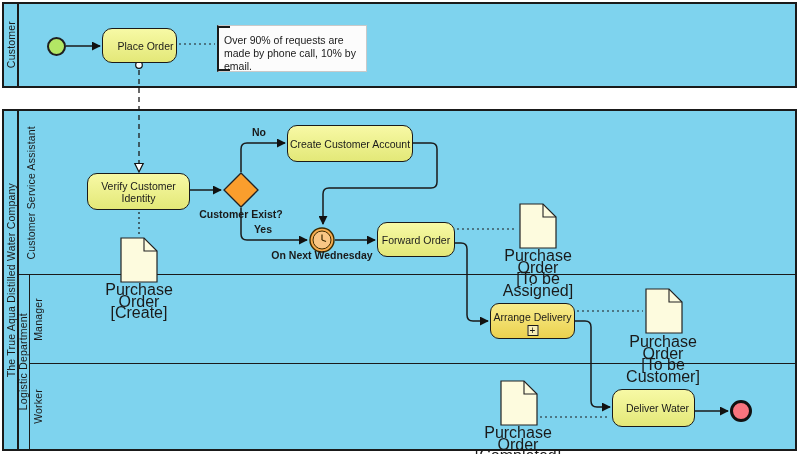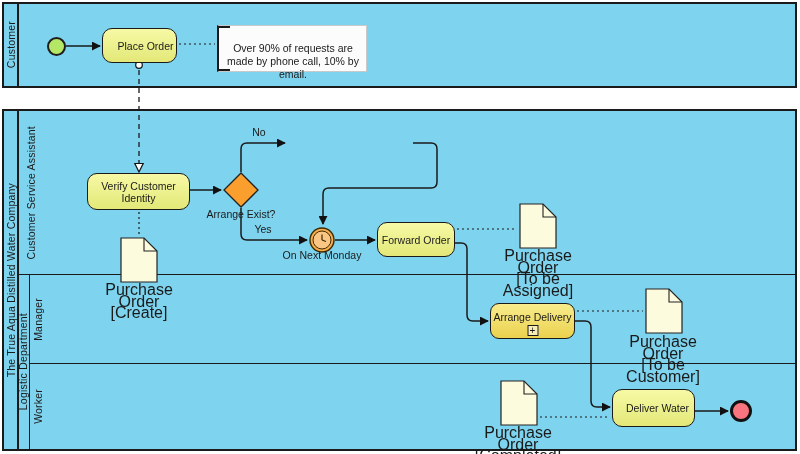--- a/index.html
+++ b/index.html
@@ -47,26 +47,26 @@
     width:11px;height:11px;box-sizing:border-box;border:1px solid var(--line,#1a1a1a);
     background:rgba(255,255,255,.55);font-size:10px;line-height:9px;text-align:center;
   }
   .event{position:absolute;box-sizing:border-box;border-radius:50%;}
   .event.start{background:var(--start-fill,#B3E765);border:2px solid #1f1f1f;}
   .event.end{background:var(--end-fill,#F8747E);border:3px solid #111;}
   .gateway-box,.timer-box,.doc{position:absolute;}
   .gateway-shape{fill:var(--gateway-fill,#FA9E2D);stroke:#222;stroke-width:1.3;}
   .doc-shape{fill:var(--document-fill,#FDFBDE);stroke:#222;stroke-width:1.2;}
   .doc-fold{fill:none;stroke:#222;stroke-width:1.1;}
-  .flow-label{position:absolute;font-size:10.5px;text-align:center;line-height:11px;}
+  .flow-label{position:absolute;font-size:10.5px;text-align:center;line-height:11px;font-weight:bold;}
   .doc-label{position:absolute;font-size:16px;text-align:center;line-height:11.5px;}
   .annotation{
     position:absolute;box-sizing:border-box;background:#FCFCFC;
     border:1px solid #C9C9C9;border-left:2px solid var(--line,#1a1a1a);
-    font-size:10.5px;line-height:13px;padding:16px 4px 3px 5px;text-align:center;
+    font-size:10.5px;line-height:13px;padding:8px 4px 3px 5px;text-align:left;
   }
   .annotation::before,.annotation::after{
     content:"";position:absolute;left:0;width:11px;height:2px;background:var(--line,#1a1a1a);
   }
   .annotation::before{top:0;}
   .annotation::after{bottom:0;}
 </style>
 </head>
 <body>
 
@@ -141,34 +141,37 @@
   </div>
 
   <div class="task" style="left:87px;top:173px;width:103px;height:37px;">
     <span>Verify Customer Identity</span>
   </div>
   <div class="gateway-box" style="left:223px;top:172px;width:36px;height:36px;">
     <svg width="36" height="36">
       <polygon class="gateway-shape" points="18,1 35,18 18,35 1,18"></polygon>
     </svg>
   </div>
-  <div class="flow-label" style="left:194px;top:209px;width:94px;">Arrange Exist?</div>
+  <div class="flow-label" style="left:194px;top:209px;width:94px;">Customer Exist?</div>
   <div class="flow-label" style="left:246px;top:127px;width:26px;">No</div>
   <div class="flow-label" style="left:249px;top:224px;width:28px;">Yes</div>
+  <div class="task nowrap" style="left:287px;top:125px;width:126px;height:37px;">
+    <span>Create Customer Account</span>
+  </div>
   <div class="timer-box" style="left:309px;top:227px;width:26px;height:26px;">
     <svg width="26" height="26">
       <circle cx="13" cy="13" r="12" fill="var(--timer-fill,#F6AC4F)" stroke="#3D2B00" stroke-width="1.4"></circle>
       <circle cx="13" cy="13" r="9" fill="var(--timer-inner-fill,#F9C685)" stroke="#3D2B00" stroke-width="1"></circle>
       <g stroke="#3D2B00" stroke-width="1.2">
         <path d="M13,13 L13,7.5"></path>
         <path d="M13,13 L17,14.5"></path>
       </g>
     </svg>
   </div>
-  <div class="flow-label" style="left:268px;top:250px;width:108px;">On Next Monday</div>
+  <div class="flow-label" style="left:268px;top:250px;width:108px;">On Next Wednesday</div>
   <div class="task nowrap" style="left:377px;top:222px;width:78px;height:35px;">
     <span>Forward Order</span>
   </div>
 
   <div class="doc" style="left:120px;top:237px;">
     <svg width="38" height="46">
       <path class="doc-shape" d="M1,1 L24,1 L37,14 L37,45 L1,45 Z"></path>
       <path class="doc-fold" d="M24,1 L24,14 L37,14"></path>
     </svg>
   </div>

